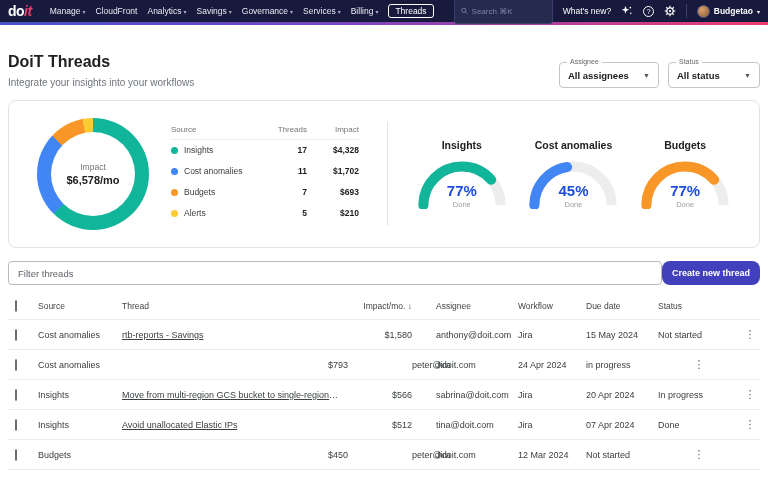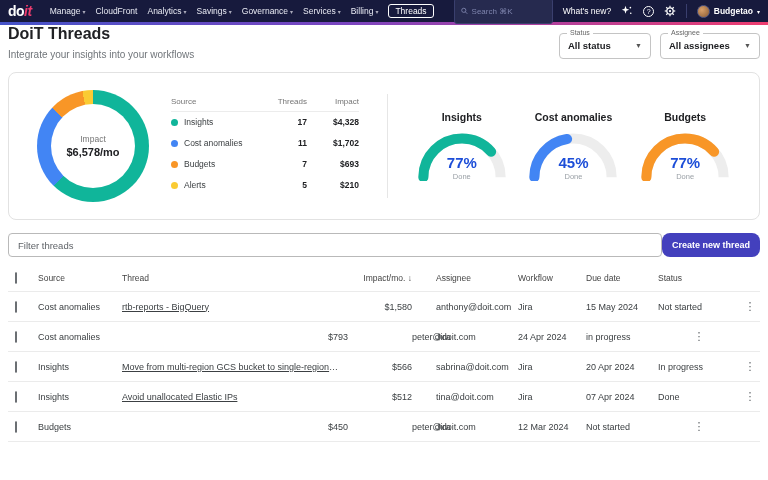--- a/index.html
+++ b/index.html
@@ -31,22 +31,22 @@
   .nav-divider { width:1px; height:14px; background:#3a3f6e; }
   .avatar { width:13px; height:13px; border-radius:50%;
     background:radial-gradient(circle at 35% 35%, #d8a06a, #8a5a33); border:1px solid #555a85; }
   .user-chip { display:flex; align-items:center; gap:4px; cursor:pointer; }
   .user-name { color:#fff; font-size:8.5px; font-weight:700; }
   .grad-bar { height:3px;
     background:linear-gradient(90deg,#4553c8 0%,#7a45c0 45%,#b83f97 75%,#ee3d6f 100%); }
 
   
   .page { padding:0 8px; }
-  .page-header { display:flex; justify-content:space-between; align-items:center;
-    }
+  .page-header { display:flex; justify-content:space-between; align-items:flex-end;
+    margin-top:28px; }
   .page-title { font-size:16px; font-weight:700; color:#202124; }
   .page-subtitle { font-size:10px; color:#70757a; margin-top:6px; }
   .header-filters { display:flex; gap:9px; margin-top:6px; }
   .select-box { position:relative; border:1px solid #c4c4c4; border-radius:4px; height:26px;
     display:flex; align-items:center; justify-content:space-between; padding:0 8px;
     cursor:pointer; background:#fff; }
   .select-box.w1 { width:100px; } .select-box.w2 { width:92px; }
   .select-label { position:absolute; top:-5px; left:7px; font-size:7px; color:#666;
     background:#fff; padding:0 3px; }
   .select-value { font-size:9.5px; font-weight:700; color:#202124; }
@@ -196,28 +196,28 @@
 <div class="grad-bar"></div>
 
 <div class="page">
 
   <div class="page-header">
     <div>
       <div class="page-title">DoiT Threads</div>
       <div class="page-subtitle">Integrate your insights into your workflows</div>
     </div>
     <div class="header-filters">
+      <div class="select-box w1">
+        <span class="select-label">Assignee</span>
+        <span class="select-value">All assignees</span>
+        <span class="select-caret">▼</span>
+      </div>
       <div class="select-box w2">
         <span class="select-label">Status</span>
         <span class="select-value">All status</span>
-        <span class="select-caret">▼</span>
-      </div>
-      <div class="select-box w1">
-        <span class="select-label">Assignee</span>
-        <span class="select-value">All assignees</span>
         <span class="select-caret">▼</span>
       </div>
     </div>
   </div>
 
   <div class="summary-card">
     <div class="donut-wrap">
       <div class="donut" style="background: conic-gradient(rgb(16, 181, 154) 0%, rgb(16, 181, 154) 62.4261%, rgb(66, 133, 244) 62.4261%, rgb(66, 133, 244) 86.9753%, rgb(248, 150, 39) 86.9753%, rgb(248, 150, 39) 96.971%, rgb(250, 203, 51) 96.971%, rgb(250, 203, 51) 100%);"></div>
       <div class="donut-hole">
         <span class="donut-label">Impact</span>
@@ -325,21 +325,21 @@
       <span>Assignee</span>
       <span>Workflow</span>
       <span>Due date</span>
       <span>Status</span>
       <span></span>
     </div>
 
     <div class="t-row">
       <span><span class="cb"></span></span>
       <span>Cost anomalies</span>
-      <a class="thread-link" href="#">rtb-reports - BigQuery</a>
+      <a class="thread-link" href="#">rtb-reports - Savings</a>
       <span class="impact-cell">$1,580</span>
       <span></span>
       <span>anthony@doit.com</span>
       <span>Jira</span>
       <span>15 May 2024</span>
       <span>Not started</span>
       <span class="kebab">⋮</span>
     </div>
 
     <div class="t-row">

